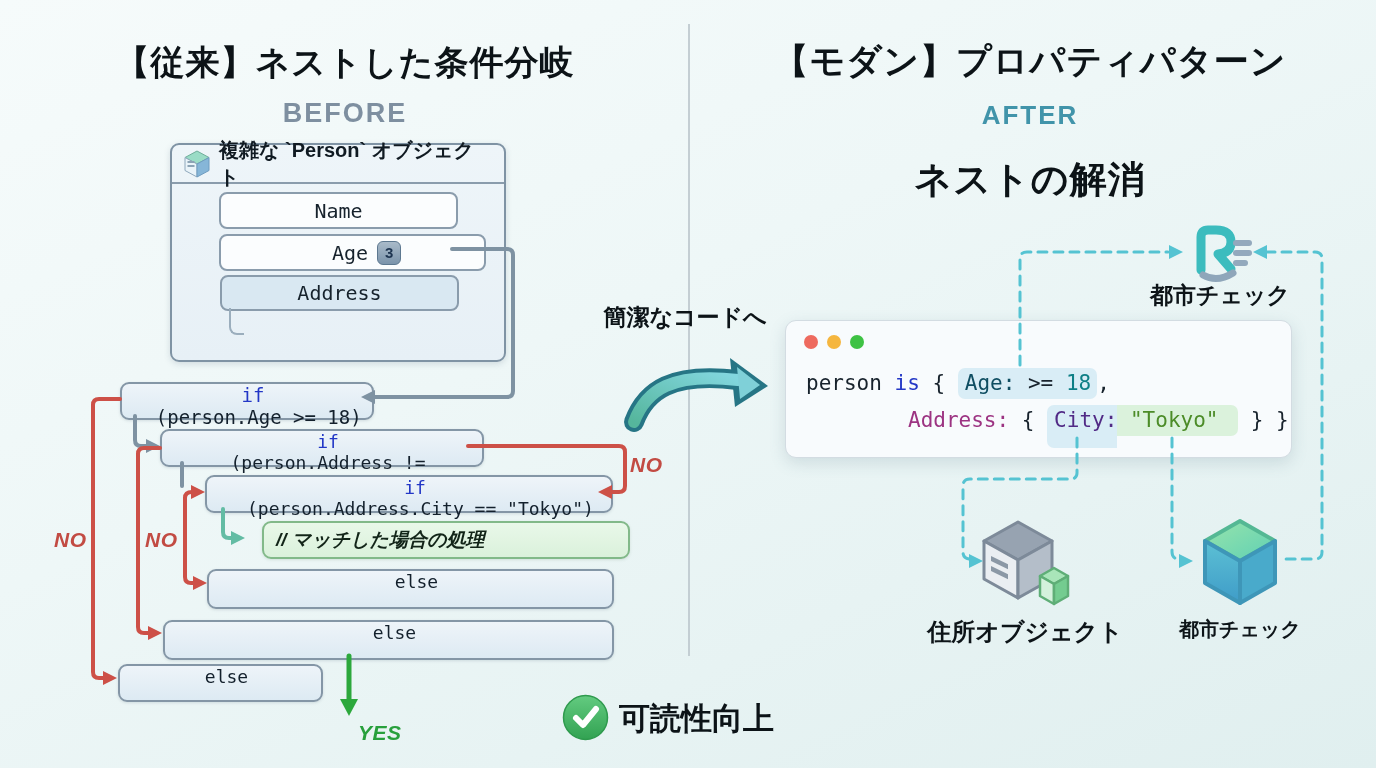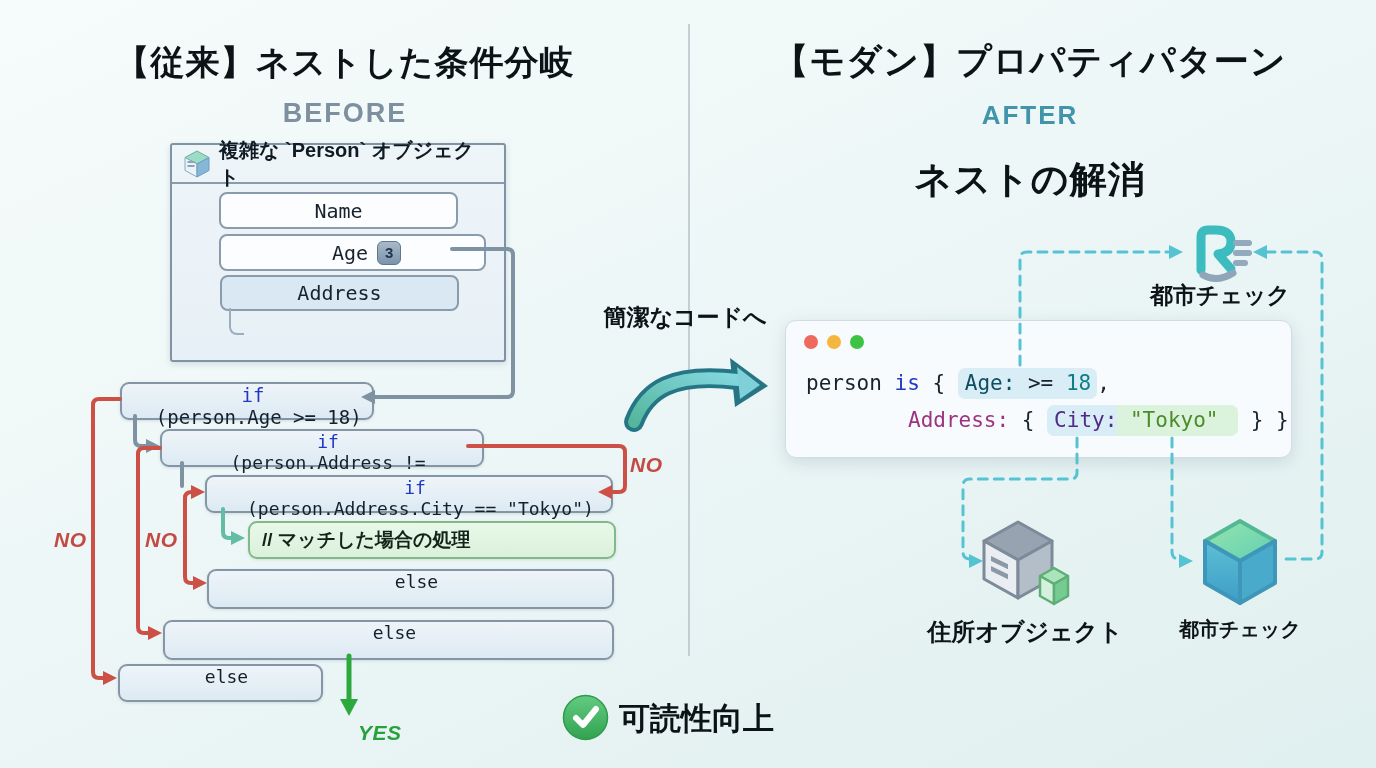--- a/index.html
+++ b/index.html
@@ -4,21 +4,21 @@
 <style>
   html,body{margin:0;padding:0;background:#dfe8ea;}
   .canvas{position:relative;width:1376px;height:768px;overflow:hidden;
     background:linear-gradient(155deg,#f6fbfb 0%,#eef7f7 42%,#e0efef 100%);
     font-family:"Liberation Sans","DejaVu Sans",sans-serif;color:#0d1418;}
   .panel-title{position:absolute;font-weight:900;font-size:34px;letter-spacing:1px;text-align:center;color:#0c1317;}
   .stage{position:absolute;font-weight:800;letter-spacing:2px;text-align:center;}
 
   
   .person-card{position:absolute;left:170px;top:143px;width:332px;height:215px;
-    background:linear-gradient(180deg,#eef5f9,#e7f0f6);border:2px solid #7f93a4;border-radius:3px;
+    background:linear-gradient(180deg,#eef5f9,#e7f0f6);border:2px solid #7f93a4;border-radius:9px;
     box-shadow:0 2px 6px rgba(70,95,115,.18);}
   .pc-header{display:flex;align-items:center;gap:9px;height:37px;padding:0 12px;border-bottom:2px solid #8a9cac;
     font-weight:800;font-size:20px;color:#101a22;}
   .pfield{position:absolute;display:flex;align-items:center;justify-content:center;
     background:#fbfdfe;border:2px solid #8a9cac;border-radius:8px;
     font-family:"DejaVu Sans Mono","Liberation Mono",monospace;font-size:20px;color:#16222c;}
   .pfield.shaded{background:#d9e8f2;}
   .age-badge{display:inline-flex;align-items:center;justify-content:center;width:22px;height:22px;margin-left:9px;
     border-radius:6px;background:linear-gradient(180deg,#a9bac9,#7b94ab);border:1px solid #5d7890;
     color:#1d3450;font-weight:700;font-size:15px;font-family:"Liberation Sans",sans-serif;}
@@ -44,21 +44,21 @@
   .light{width:14px;height:14px;border-radius:50%;}
   .cw-line{position:absolute;left:20px;white-space:pre;font-family:"DejaVu Sans Mono","Liberation Mono",monospace;
     font-size:21px;color:#17222c;}
   .tk-kw2{color:#2337c6;}
   .tk-prop{color:#0f4e62;}
   .tk-num{color:#0e7f86;}
   .tk-addr{color:#9c3382;}
   .tk-city{color:#512a86;}
   .tk-str{color:#4c8c28;}
   .pill-blue{background:#d9edf6;border-radius:7px;padding:3px 6px 4px 7px;}
-  .pill-blue2{background:#d9edf6;border-radius:7px 0 0 7px;padding:3px 0 4px 7px;}
+  .pill-blue2{background:#d9edf6;border-radius:7px 0 0 7px;padding:3px 0 16px 7px;}
   .pill-green{background:#dbf2dc;border-radius:0 7px 7px 0;padding:3px 7px 4px 0;}
   .anno{position:absolute;font-weight:800;font-size:23px;text-align:center;color:#0d1418;}
 
   .divider{position:absolute;left:688px;top:24px;width:2px;height:632px;background:#bcc7cd;opacity:.85;}
   .center-label{position:absolute;left:585px;top:302px;width:200px;text-align:center;font-weight:900;font-size:23px;color:#0c1317;}
   .benefit{position:absolute;left:619px;top:698px;font-weight:900;font-size:31px;color:#0c1317;}
   svg.overlay{position:absolute;left:0;top:0;pointer-events:none;z-index:6;}
   .icon-abs{position:absolute;z-index:3;}
 </style>
 </head>
@@ -99,21 +99,21 @@
 
   <div class="flowbox" style="left:120px;top:382px;width:238px;height:34px;font-size:19px;">
     <span class="tk-kw">if</span><span> (person.Age &gt;= 18)</span>
   </div>
   <div class="flowbox" style="left:160px;top:429px;width:308px;height:34px;">
     <span class="tk-kw">if</span><span> (person.Address != </span><span class="tk-kw">null</span><span>)</span>
   </div>
   <div class="flowbox" style="left:205px;top:475px;width:392px;height:34px;">
     <span class="tk-kw">if</span><span> (person.Address.City == "Tokyo")</span>
   </div>
-  <div class="commentbox" style="left:248px;top:521px;width:352px;height:34px;">
+  <div class="commentbox" style="left:262px;top:521px;width:352px;height:34px;font-style:italic;">
     <span>// マッチした場合の処理</span>
   </div>
   <div class="flowbox" style="left:207px;top:569px;width:391px;height:36px;">
     <span>else</span>
   </div>
   <div class="flowbox" style="left:163px;top:620px;width:435px;height:36px;">
     <span>else</span>
   </div>
   <div class="flowbox" style="left:118px;top:664px;width:189px;height:34px;">
     <span>else</span>

